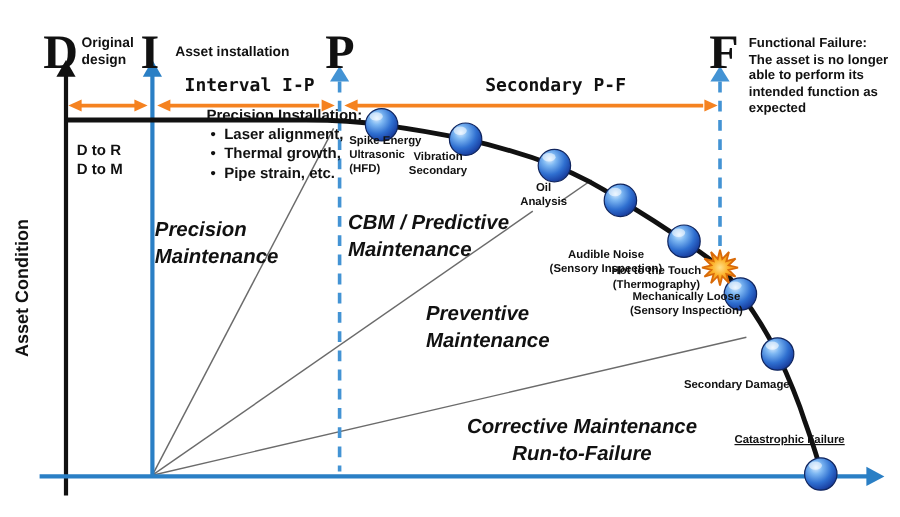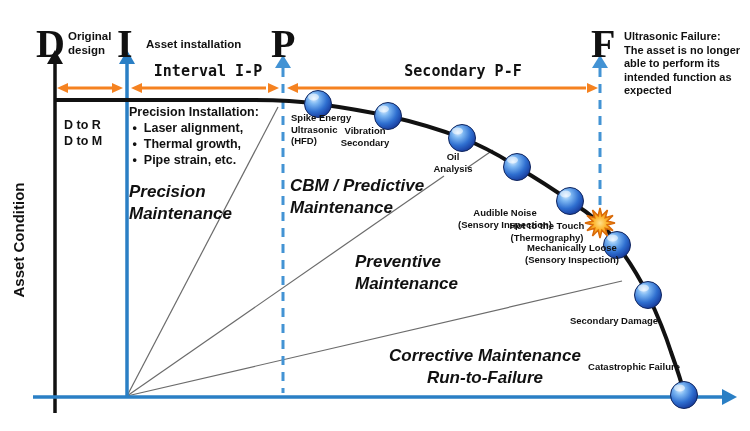--- a/index.html
+++ b/index.html
@@ -110,32 +110,32 @@
   <div class="letter" style="left:36px;top:24px;">D</div>
   <div class="desc" style="left:68px;top:30px;">Original
 design</div>
 
   <div class="letter" style="left:117px;top:24px;">I</div>
   <div class="desc" style="left:146px;top:38px;">Asset installation</div>
 
   <div class="letter" style="left:271px;top:24px;">P</div>
 
   <div class="letter" style="left:591px;top:24px;">F</div>
-  <div class="desc" style="left:624px;top:30px;width:124px;font-size:11px;">Ultrasonic Failure:
+  <div class="desc" style="left:624px;top:30px;width:124px;font-size:11px;">Functional Failure:
 The asset is no longer
 able to perform its
 intended function as
 expected</div>
 
   <div class="interval" style="left:150px;top:62px;width:116px;">Interval I-P</div>
   <div class="interval" style="left:403px;top:62px;width:120px;">Secondary P-F</div>
 
   <div class="note" style="left:64px;top:117px;white-space:pre-line;">D to R
 D to M</div>
-  <div class="note" style="left:129px;top:104px;">Precision Installation:
+  <div class="note" style="left:129px;top:88px;padding-left:43px;">Precision Installation:
  •  Laser alignment,
  •  Thermal growth,
  •  Pipe strain, etc.</div>
 
   <div class="zone" style="left:129px;top:181px;">Precision
 Maintenance</div>
   <div class="zone" style="left:290px;top:175px;">CBM / Predictive
 Maintenance</div>
   <div class="zone" style="left:355px;top:251px;">Preventive
 Maintenance</div>
@@ -149,15 +149,15 @@
 Secondary</div>
   <div class="pt" style="left:427px;top:151px;width:52px;">Oil
 Analysis</div>
   <div class="pt" style="left:453px;top:182px;width:104px;margin-top:25px;">Audible Noise
 (Sensory Inspection)</div>
   <div class="pt" style="left:498px;top:220px;width:98px;">Hot to the Touch
 (Thermography)</div>
   <div class="pt" style="left:518px;top:242px;width:108px;">Mechanically Loose
 (Sensory Inspection)</div>
   <div class="pt" style="left:562px;top:315px;width:104px;">Secondary Damage</div>
-  <div class="pt" style="left:579px;top:361px;width:110px;">Catastrophic Failure</div>
+  <div class="pt" style="left:603px;top:361px;width:110px;text-decoration:underline;">Catastrophic Failure</div>
 
 </div>
 
 </body></html>

